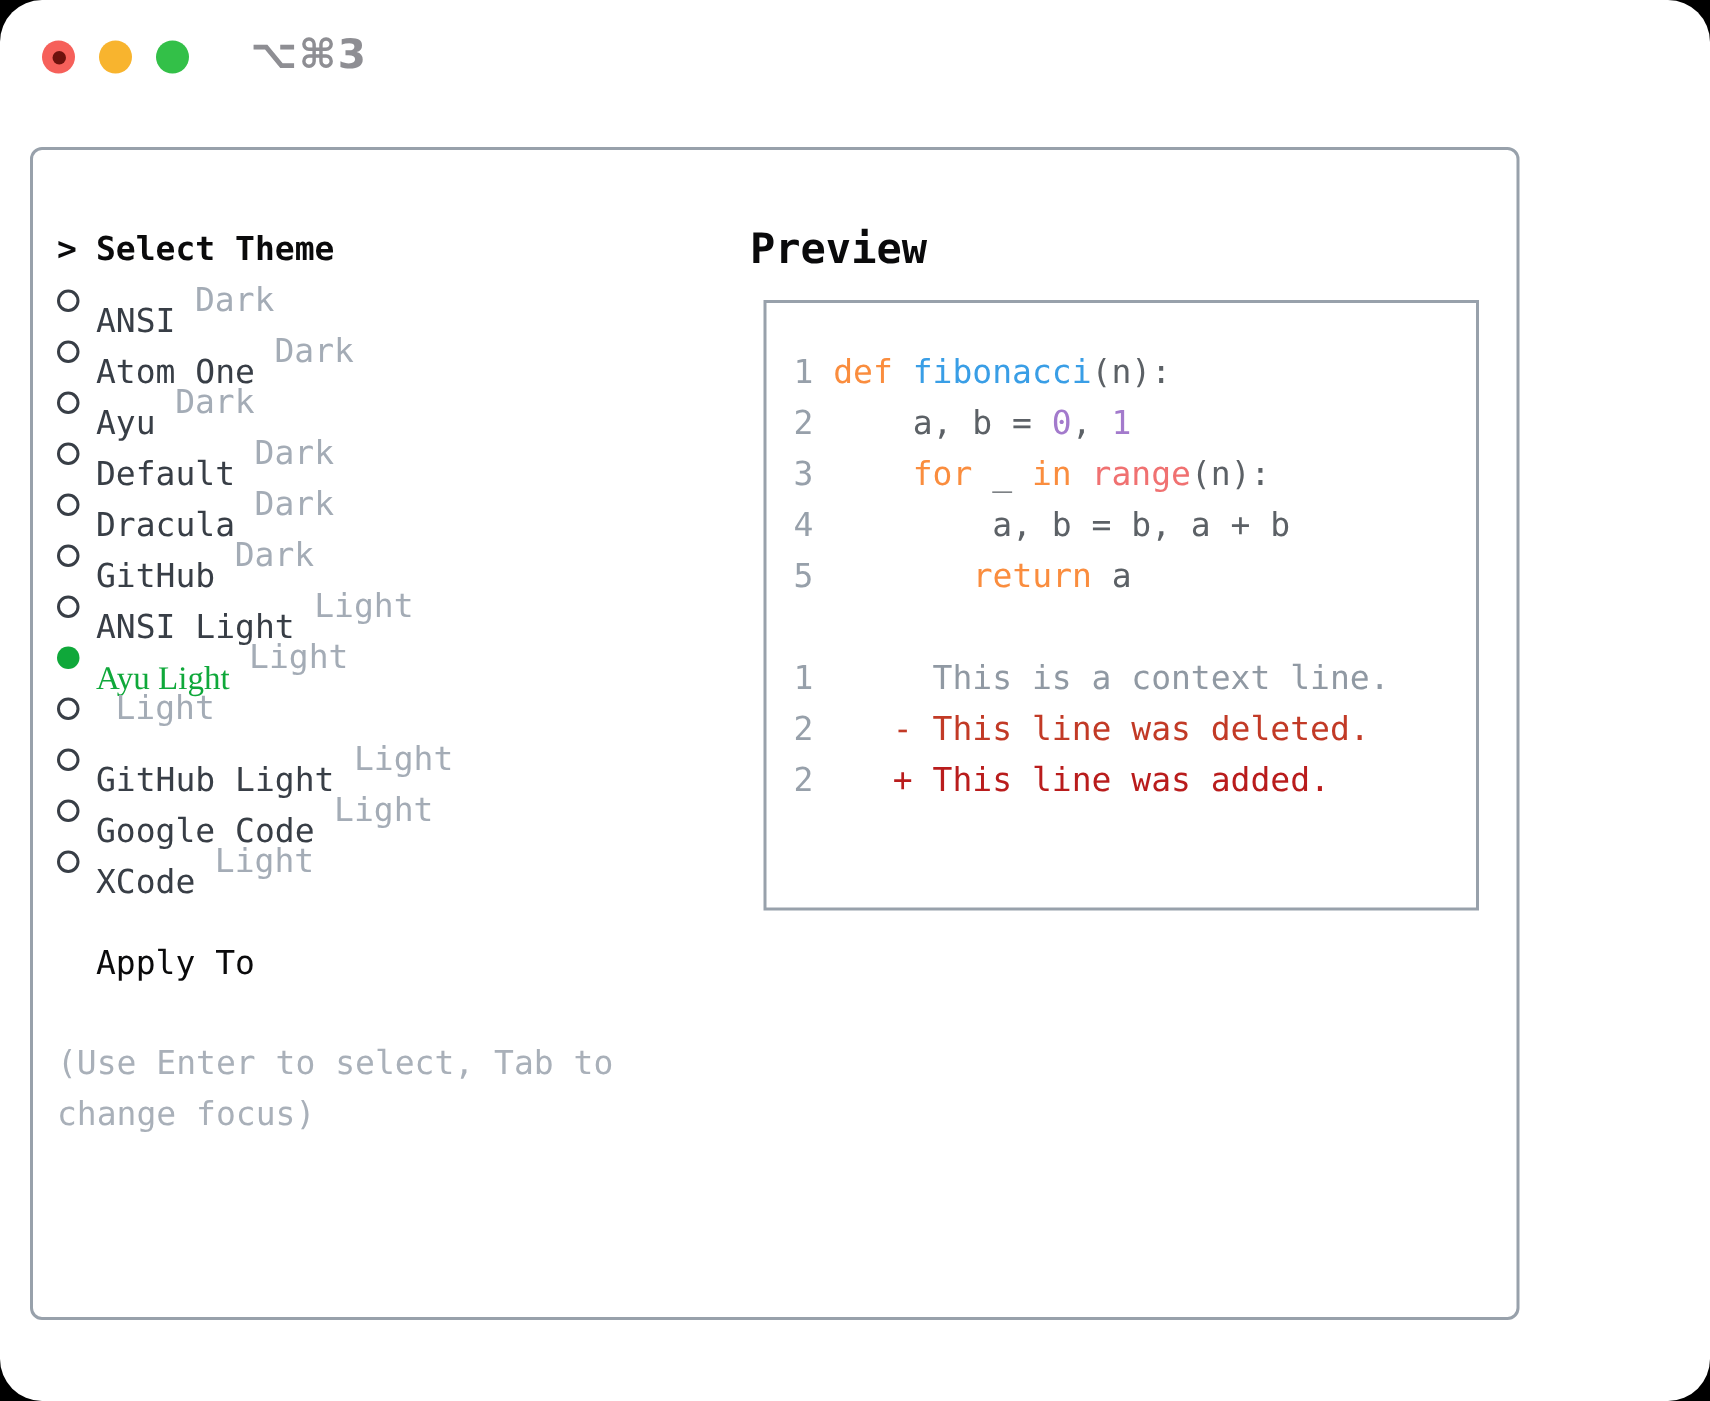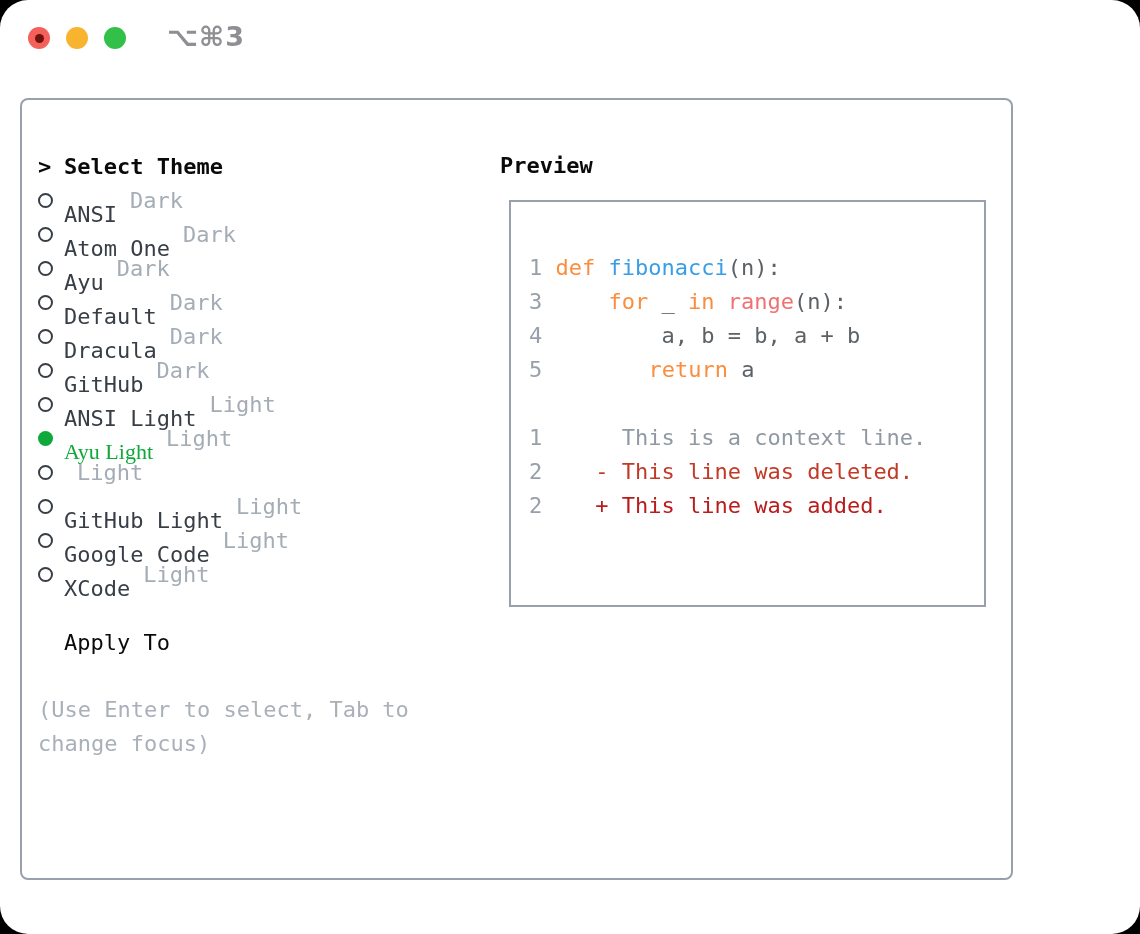--- a/index.html
+++ b/index.html
@@ -64,28 +64,28 @@
     background: var(--select-green);
   }
   .label { color: var(--dark-text); margin-top: 28px; }
   .label.selected-label { color: var(--select-green); font-family: Liberation Serif, serif; }
   .tag { color: var(--tag-muted); margin-left: 13px; }
   .hint-row { height: 34px; line-height: 34px; color: var(--hint); white-space: pre; }
   
   .preview-header {
     position: absolute; left: 500px; top: 149px;
     height: 34px; line-height: 34px;
-    font-size: 22px; font-weight: bold; color: var(--header-black); text-align: center;
+    font-size: 28px; font-weight: bold; color: var(--header-black); text-align: center;
   }
   .preview-box {
     position: absolute; left: 509px; top: 200px;
     width: 477px; height: 407px;
     border: 2px solid var(--border);
     box-sizing: border-box;
-    padding: 49px 0 0 18px;
+    padding: 30px 0 0 18px;
     overflow: hidden;
   }
   .code-row { height: 34px; line-height: 34px; font-size: 22px; white-space: pre; }
   .lnum { color: var(--line-num); }
 </style>
 </head>
 <body>
 
 <div class="window">
 
@@ -135,20 +135,21 @@
 
     <div class="hint-row">(Use Enter to select, Tab to</div>
     <div class="hint-row">change focus)</div>
   </div>
 
   <div class="preview-header">Preview</div>
 
   <div class="preview-box">
     <div id="preview-lines">
         <div class="code-row"><span class="lnum">1</span><span class="seg" style="color: rgb(92, 97, 102);"> </span><span class="seg" style="color: rgb(250, 141, 62);">def</span><span class="seg" style="color: rgb(92, 97, 102);"> </span><span class="seg" style="color: rgb(57, 158, 230);">fibonacci</span><span class="seg" style="color: rgb(92, 97, 102);">(n):</span></div>
+        <div class="code-row"><span class="lnum">2</span><span class="seg" style="color: rgb(92, 97, 102);">     a, b = </span><span class="seg" style="color: rgb(163, 122, 204);">0</span><span class="seg" style="color: rgb(92, 97, 102);">, </span><span class="seg" style="color: rgb(163, 122, 204);">1</span></div>
         <div class="code-row"><span class="lnum">3</span><span class="seg" style="color: rgb(92, 97, 102);">     </span><span class="seg" style="color: rgb(250, 141, 62);">for</span><span class="seg" style="color: rgb(92, 97, 102);"> _ </span><span class="seg" style="color: rgb(250, 141, 62);">in</span><span class="seg" style="color: rgb(92, 97, 102);"> </span><span class="seg" style="color: rgb(240, 113, 113);">range</span><span class="seg" style="color: rgb(92, 97, 102);">(n):</span></div>
         <div class="code-row"><span class="lnum">4</span><span class="seg" style="color: rgb(92, 97, 102);">         a, b = b, a + b</span></div>
         <div class="code-row"><span class="lnum">5</span><span class="seg" style="color: rgb(92, 97, 102);">     </span><span class="seg" style="color: rgb(250, 141, 62); margin-left: 40px;">return</span><span class="seg" style="color: rgb(92, 97, 102);"> a</span></div>
         <div class="code-row"><span class="lnum"></span></div>
         <div class="code-row"><span class="lnum">1</span><span class="seg" style="color: rgb(144, 153, 163);">      This is a context line.</span></div>
         <div class="code-row"><span class="lnum">2</span><span class="seg" style="color: rgb(194, 58, 38);">    - This line was deleted.</span></div>
         <div class="code-row"><span class="lnum">2</span><span class="seg" style="color: #b91c1c;">    + This line was added.</span></div>
       </div>
   </div>
 

